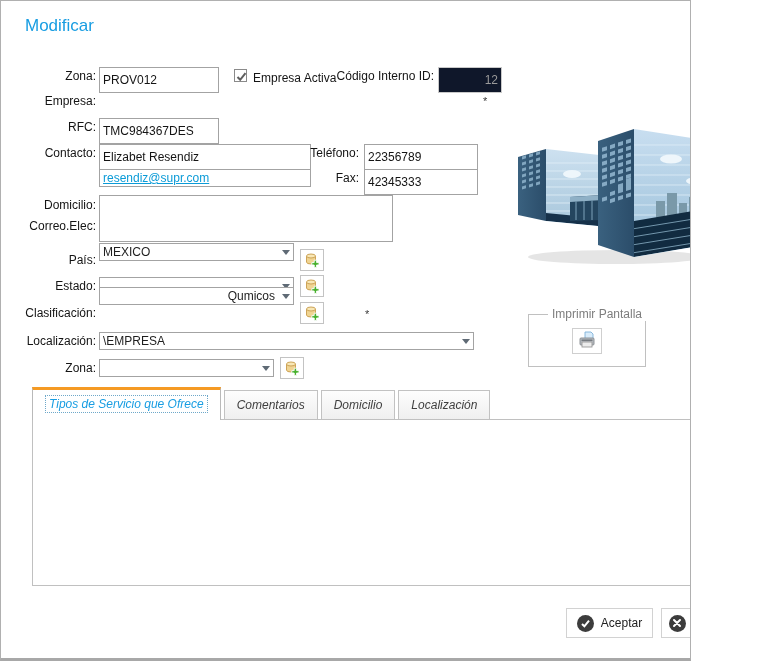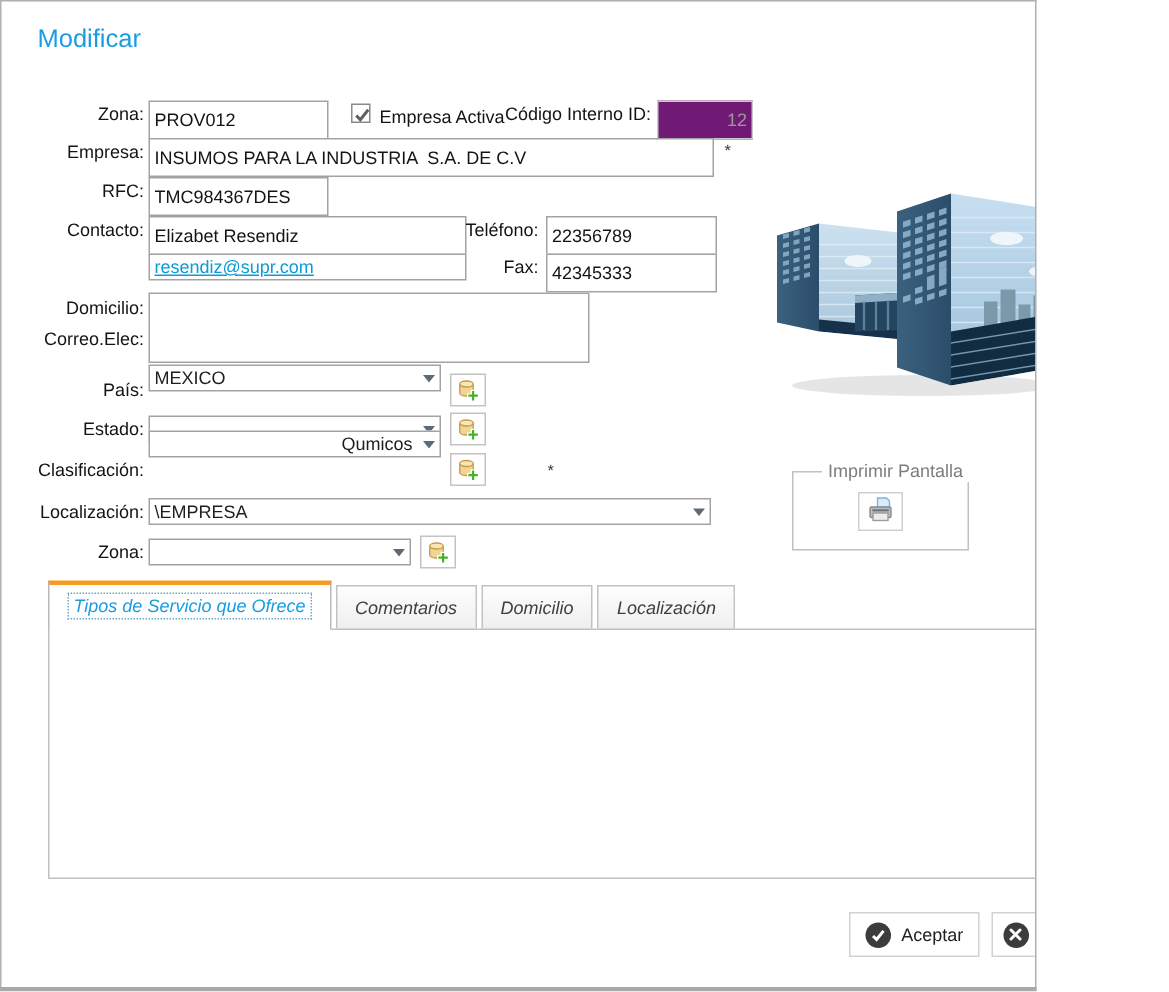--- a/index.html
+++ b/index.html
@@ -9,21 +9,21 @@
     position:relative; width:691px; height:661px; background:#fff;
     border:1px solid #b0b0b0; border-bottom:3px solid #a8a8a8; overflow:hidden;
   }
   .abs { position:absolute; }
   .title { left:24px; top:15px; font-size:17px; color:#189de2; }
   .lbl { height:18px; line-height:18px; text-align:right; color:#141414; white-space:nowrap; }
   .inp {
     height:18px; border:1px solid #a3a3a3; background:#fff; font:12px "Liberation Sans",sans-serif;
     padding:12px 3px; color:#141414; outline:none;
   }
-  .inp:disabled { background:#701a75; color:#9a9a9a; border-color:#c9c9c9; text-align:right; }
+  .inp:disabled { background:#0f172a; color:#9a9a9a; border-color:#c9c9c9; text-align:right; }
   .reqmark { color:#3a3a3a; font-size:11px; line-height:10px; }
   .emailbox { height:18px; border:1px solid #a3a3a3; background:#fff; padding:1px 3px; }
   .emailbox a { color:#0b9bd7; text-decoration:underline; font-size:12px; }
   textarea.inp { height:47px; resize:none; }
   .combo { height:18px; border:1px solid #a3a3a3; background:#fff; display:flex; align-items:center; cursor:default; }
   .combo .val { flex:1; padding:0 3px; white-space:nowrap; overflow:hidden; }
   .combo .arrowbtn { width:15px; height:16px; display:flex; align-items:center; justify-content:center; }
   .arrow { width:0; height:0; border:4px solid transparent; border-top:5px solid #5f6a75; margin-top:4px; }
   .addbtn {
     width:24px; height:22px; border:1px solid #c3c3c3; background:#fff; display:flex;
@@ -81,21 +81,20 @@
     <svg width="13" height="13" viewBox="0 0 13 13">
       <polyline points="2.5,7 5.2,9.8 10.5,3.2" fill="none" stroke="#5f5f5f" stroke-width="2"></polyline>
     </svg>
   </span>
   <div class="abs lbl" style="left:252px;top:68px;width:90px;text-align:left;">Empresa Activa</div>
   <div class="abs lbl" style="left:330px;top:66px;width:103px;">Código Interno ID:</div>
   <input class="abs inp" style="left: 437px; top: 66px; width: 64px;" disabled="" value="12">
 
   
   <div class="abs lbl" style="left:8px;top:91px;width:87px;">Empresa:</div>
-  <input class="abs inp" style="left: 98px; top: 91px; width: 377px;" value="INSUMOS PARA LA INDUSTRIA  S.A. DE C.V">
   <div class="abs reqmark" style="left:482px;top:95px;">*</div>
 
   
   <div class="abs lbl" style="left:8px;top:117px;width:87px;">RFC:</div>
   <input class="abs inp" style="left: 98px; top: 117px; width: 120px;" value="TMC984367DES">
 
   
   <div class="abs lbl" style="left:8px;top:143px;width:87px;">Contacto:</div>
   <input class="abs inp" style="left: 98px; top: 143px; width: 212px;" value="Elizabet Resendiz">
   <div class="abs lbl" style="left:280px;top:143px;width:78px;">Teléfono:</div>

